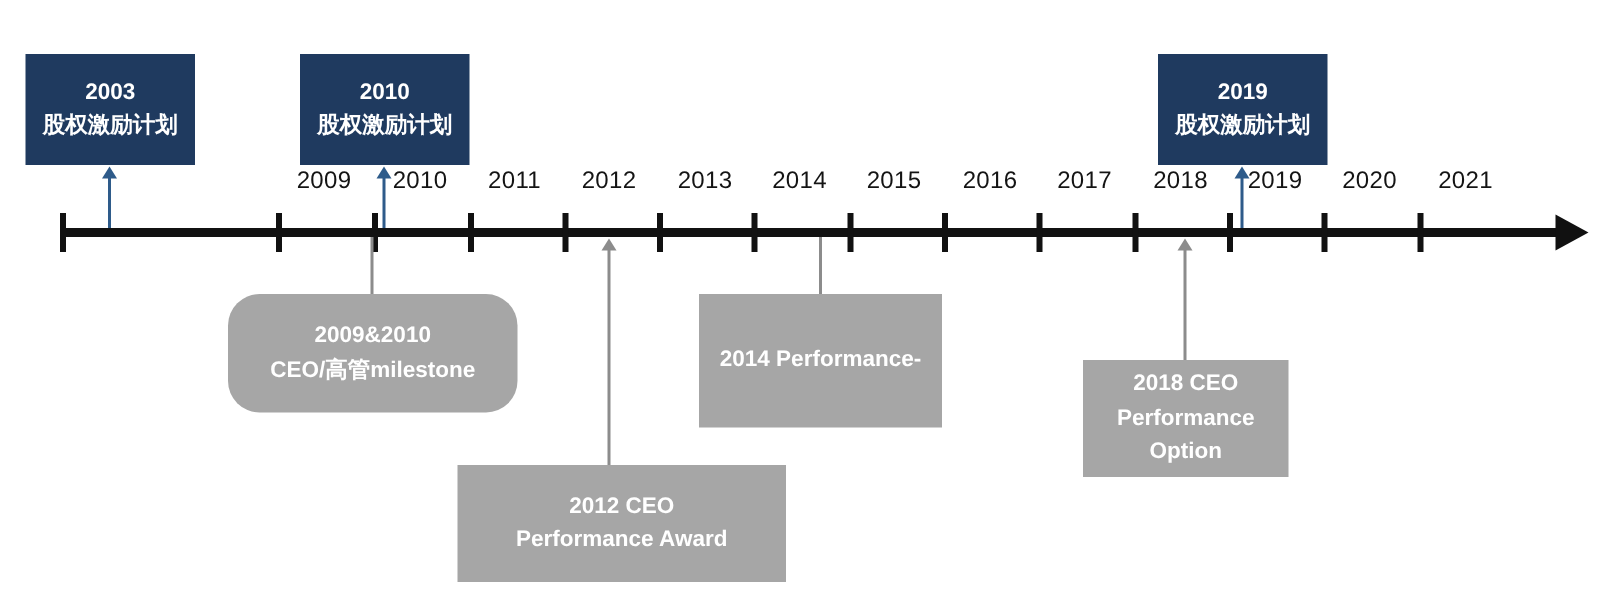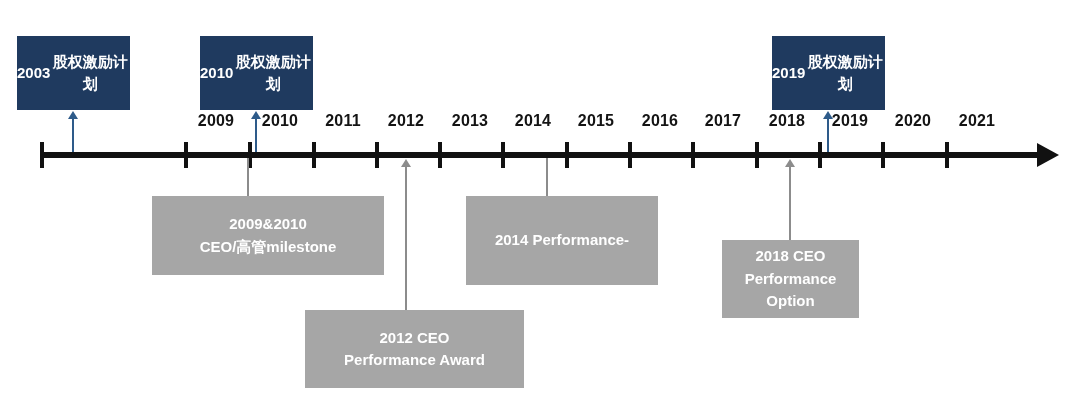--- a/index.html
+++ b/index.html
@@ -29,36 +29,36 @@
   .tick{
     position:absolute;
     top:142px;
     width:4px;height:26px;
     background:#111111;
   }
   .year-label{
     position:absolute;
     top:130px;
     font-size:16px;
-    font-weight:bold;
+    font-weight:normal;
     color:#141414;
     letter-spacing:.2px;
     white-space:nowrap;
     transform:translate(-50%,-100%);
     text-align:center;
   }
 
   
   .navy-box{
     position:absolute;
     width:113px;height:74px;
     background:#1f3a5f;
     color:#ffffff;
     display:flex;
-    flex-direction:row;
+    flex-direction:column;
     align-items:center;
     justify-content:center;
     text-align:center;
     font-size:15px;
     font-weight:bold;
     line-height:1.45;
     box-sizing:border-box;
   }
   .navy-box .ln{display:block;}
   .navy-connector{
@@ -156,34 +156,34 @@
   <div class="navy-arrowhead" style="left:251px;top:111px;"></div>
 
   <div class="navy-box" style="left:772px;top:36px;">
     <span class="ln">2019</span>
     <span class="ln">股权激励计划</span>
   </div>
   <div class="navy-connector" style="left:827px;top:118px;height:34px;"></div>
   <div class="navy-arrowhead" style="left:823px;top:111px;"></div>
 
   <div class="gray-connector" style="left:247px;top:158px;height:38px;"></div>
-  <div class="gray-box" style="left:152px;top:196px;width:232px;height:79px;">
+  <div class="gray-box" style="left:152px;top:196px;width:193px;height:79px;border-radius:21px;">
     <span class="ln">2009&amp;2010</span>
     <span class="ln">CEO/高管milestone</span>
   </div>
 
   <div class="gray-connector" style="left:405px;top:166px;height:144px;"></div>
   <div class="gray-arrowhead" style="left:401px;top:159px;"></div>
   <div class="gray-box" style="left:305px;top:310px;width:219px;height:78px;">
     <span class="ln">2012 CEO</span>
     <span class="ln">Performance Award</span>
   </div>
 
   <div class="gray-connector" style="left:546px;top:158px;height:38px;"></div>
-  <div class="gray-box" style="left:466px;top:196px;width:192px;height:89px;">
+  <div class="gray-box" style="left:466px;top:196px;width:162px;height:89px;">
     <span class="ln">2014 Performance-</span>
   </div>
 
   <div class="gray-connector" style="left:789px;top:166px;height:74px;"></div>
   <div class="gray-arrowhead" style="left:785px;top:159px;"></div>
   <div class="gray-box" style="left:722px;top:240px;width:137px;height:78px;">
     <span class="ln">2018 CEO</span>
     <span class="ln">Performance</span>
     <span class="ln">Option</span>
   </div>

